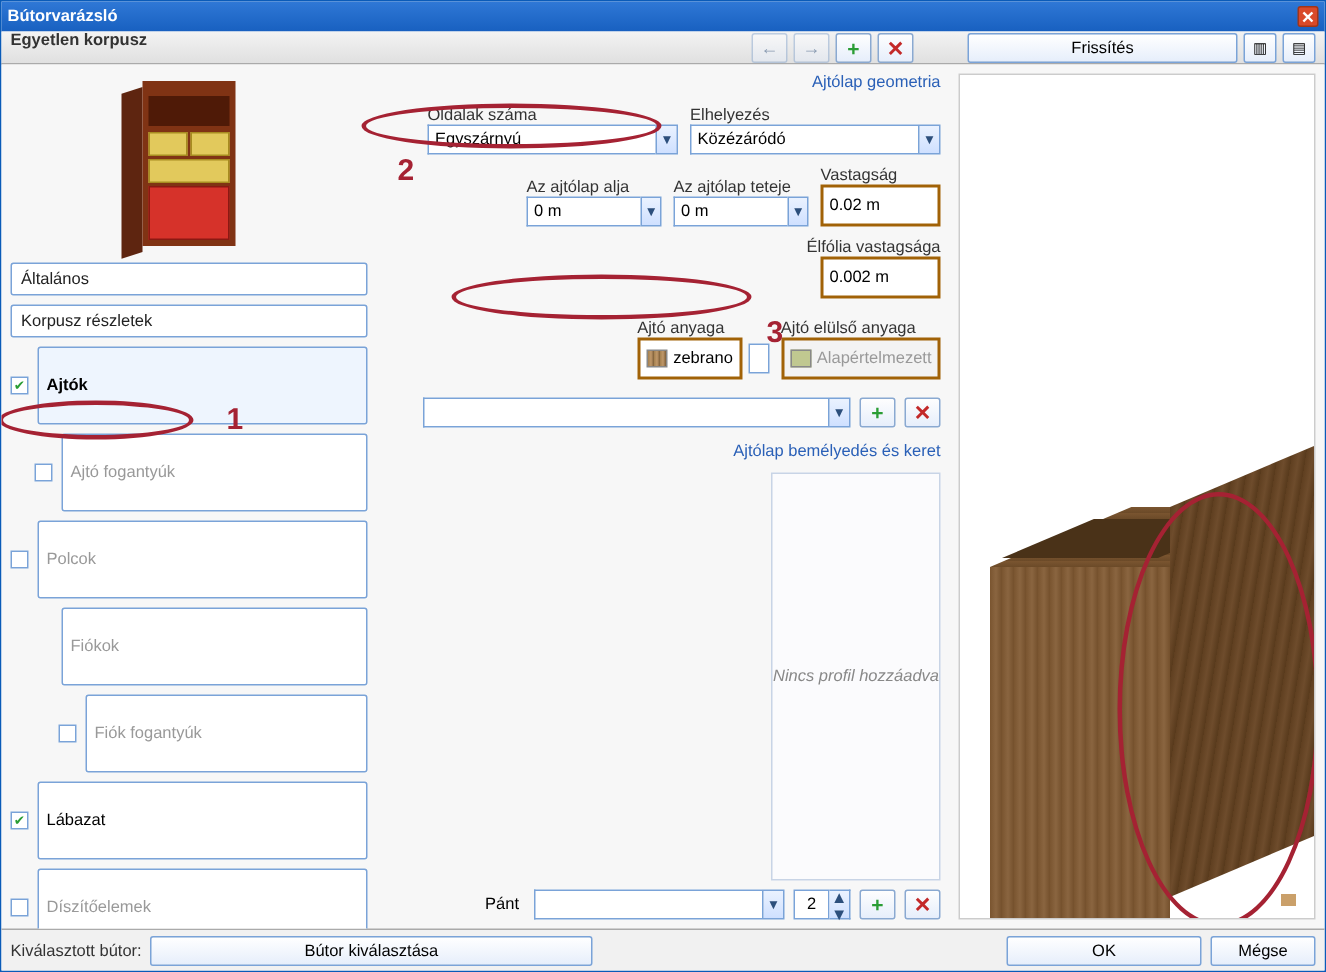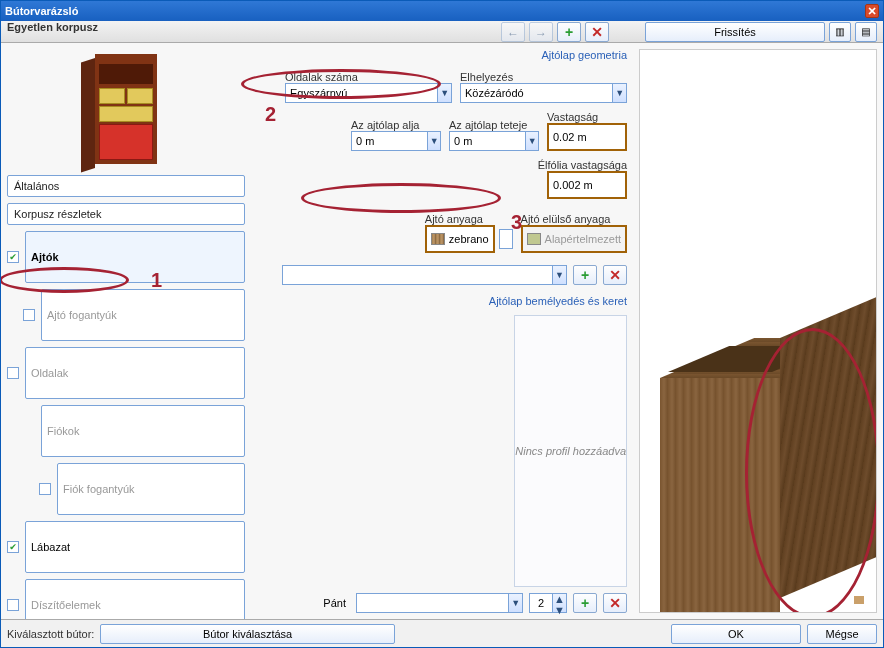--- a/index.html
+++ b/index.html
@@ -153,21 +153,21 @@
       <div class="check-row">
         <span class="cb">✔</span>
         <div class="boxed" style="font-weight:bold;background:#eef5fe;"><span>Ajtók</span></div>
       </div>
       <div class="check-row indent-1">
         <span class="cb"></span>
         <div class="boxed" style="color:#999"><span>Ajtó fogantyúk</span></div>
       </div>
       <div class="check-row">
         <span class="cb"></span>
-        <div class="boxed" style="color:#999"><span>Oldalak</span></div>
+        <div class="boxed" style="color:#999"><span>Polcok</span></div>
       </div>
       <div class="check-row indent-1">
         <span class="cb" style="border:none;background:transparent;"></span>
         <div class="boxed" style="color:#999"><span>Fiókok</span></div>
       </div>
       <div class="check-row indent-2">
         <span class="cb"></span>
         <div class="boxed" style="color:#999"><span>Fiók fogantyúk</span></div>
       </div>
       <div class="check-row">

